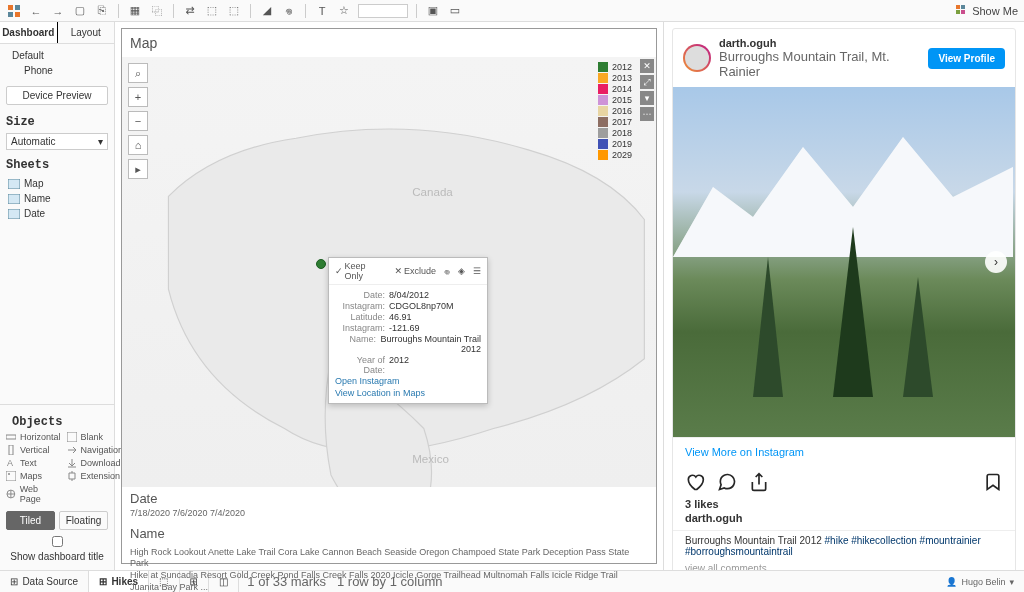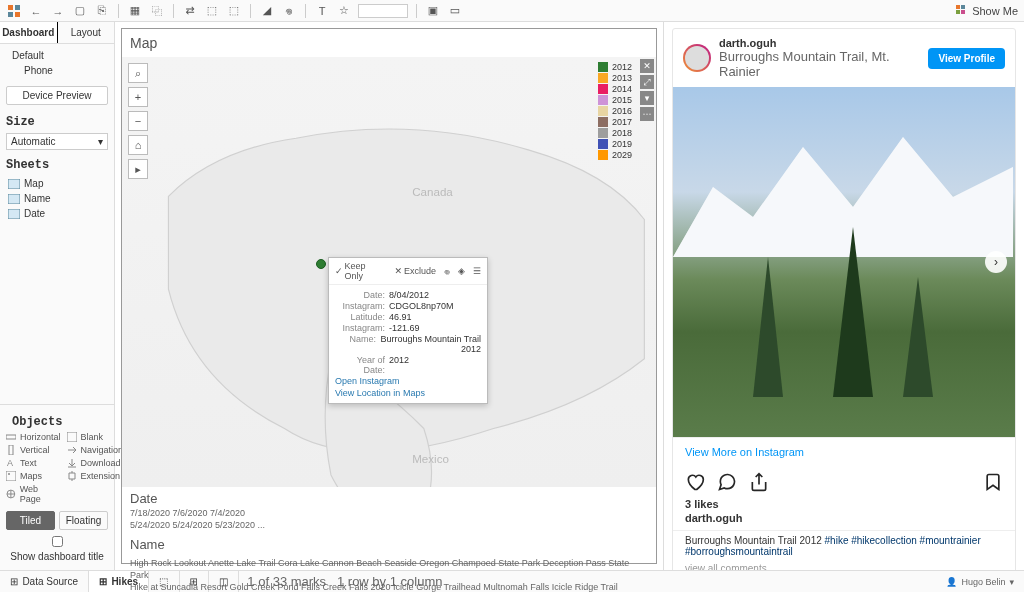--- a/index.html
+++ b/index.html
@@ -338,21 +338,20 @@
               </div>
               <div class="lnk">Open Instagram</div>
               <div class="lnk">View Location in Maps</div>
             </div>
         </div>
       </div>
       <div class="date-sec">
         <div class="big">Date</div>
         <div class="date-list">
           <div>7/18/2020   7/6/2020   7/4/2020</div>
-          <div>5/24/2020   5/24/2020   5/23/2020  ...</div>
         </div>
       </div>
       <div class="date-sec" style="padding-top:2px;">
         <div class="big">Name</div>
       </div>
       <div class="name-list">
         <div>High Rock Lookout   Anette Lake Trail   Cora Lake   Cannon Beach   Seaside Oregon   Champoed State Park   Deception Pass State Park</div>
         <div>Hike at Suncadia Resort   Gold Creek Pond   Falls Creek Falls 2020   Icicle Gorge Trailhead   Multnomah Falls   Icicle Ridge Trail   Juanita Bay Park  ...</div>
       </div>
     </div>

